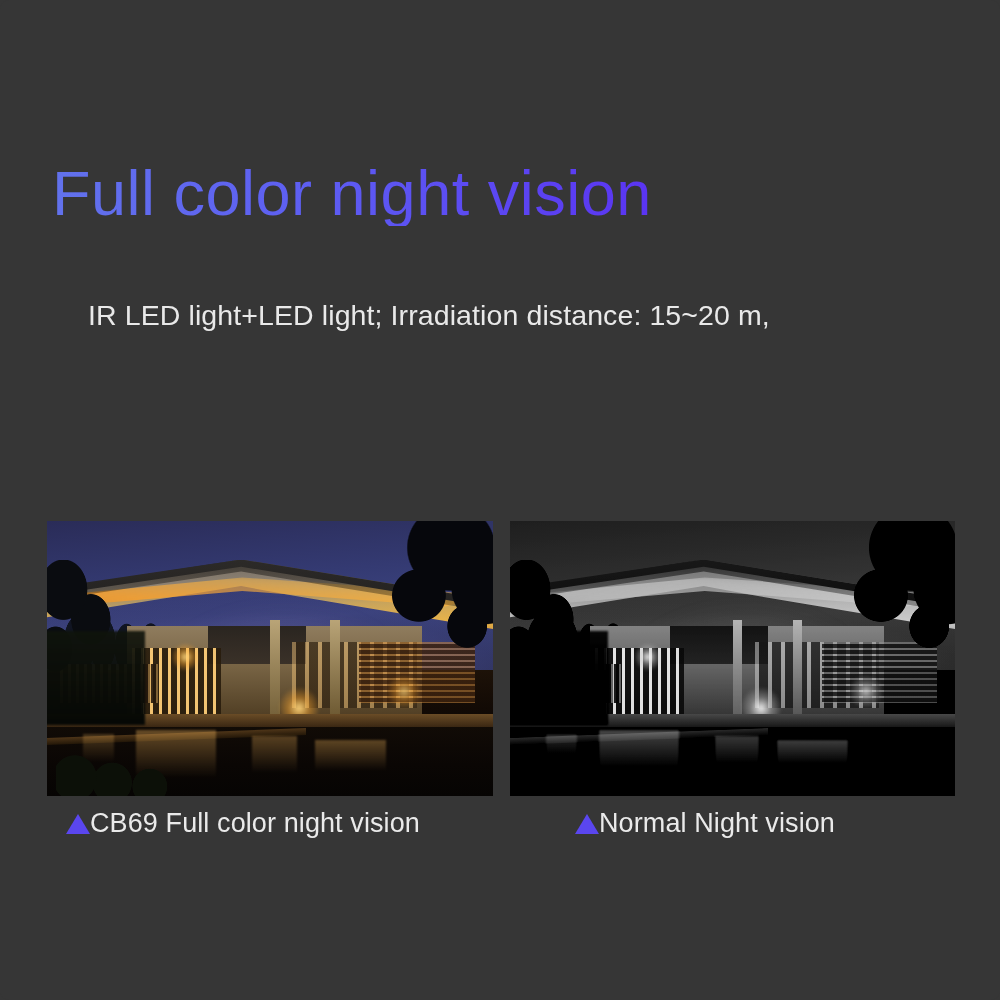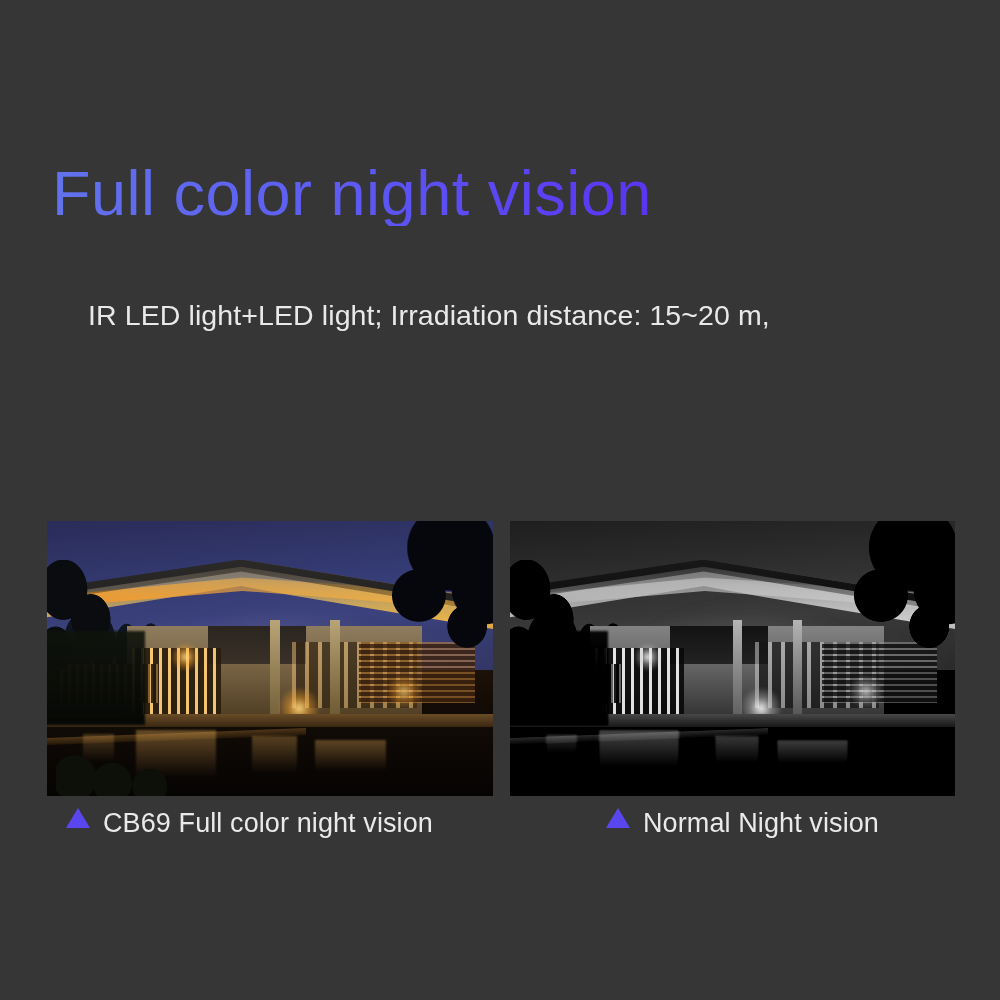--- a/index.html
+++ b/index.html
@@ -294,29 +294,29 @@
     position: absolute;
     left: 0;
     top: 808px;
     width: 1000px;
     height: 44px;
   }
   .caption {
     position: absolute;
     top: 0;
     display: flex;
-    gap: 13px;
+    align-items: center;
     color: #eaeaea;
     font-size: 27px;
     font-weight: 400;
     letter-spacing: 0.1px;
     white-space: nowrap;
   }
   .caption.left  { left: 66px;  }
-  .caption.right { left: 606px; }
+  .caption.right { left: 575px; }
 
   .tri {
     width: 0; height: 0;
     border-left: 12px solid transparent;
     border-right: 12px solid transparent;
     border-bottom: 20px solid #5a46ef;
     flex: none;
   }
 </style>
 </head>

